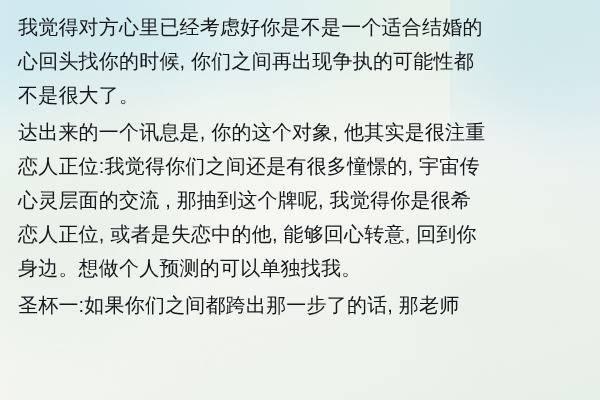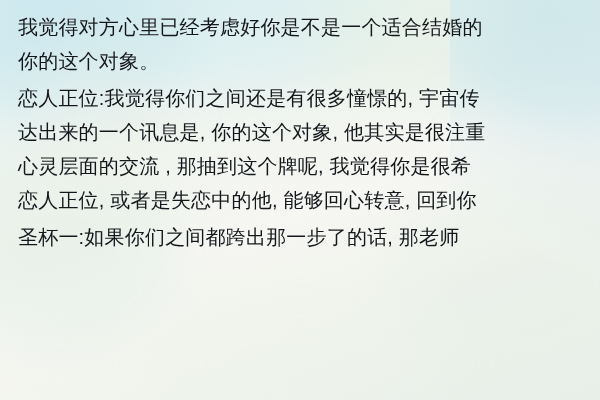--- a/index.html
+++ b/index.html
@@ -79,30 +79,32 @@
   <div class="blob b5"></div>
   <div class="blob b6"></div>
   <div class="blob b7"></div>
   <div class="blob b8"></div>
   <div class="wash"></div>
 
   <div id="text-body">
 
     <div>
       <div class="line">我觉得对方心里已经考虑好你是不是一个适合结婚的</div>
-      <div class="line">你的这个对象。</div>
+      <div class="line">心回头找你的时候, 你们之间再出现争执的可能性都</div>
+      <div class="line">不是很大了。</div>
     </div>
 
     <div class="para-gap"></div>
 
     <div>
+      <div class="line">达出来的一个讯息是, 你的这个对象, 他其实是很注重</div>
       <div class="line">恋人正位:我觉得你们之间还是有很多憧憬的, 宇宙传</div>
-      <div class="line">达出来的一个讯息是, 你的这个对象, 他其实是很注重</div>
       <div class="line">心灵层面的交流 , 那抽到这个牌呢, 我觉得你是很希</div>
       <div class="line">恋人正位, 或者是失恋中的他, 能够回心转意, 回到你</div>
+      <div class="line">身边。想做个人预测的可以单独找我。</div>
     </div>
 
     <div class="para-gap"></div>
 
     <div>
       <div class="line">圣杯一:如果你们之间都跨出那一步了的话, 那老师</div>
     </div>
 
   </div>
 </div>

